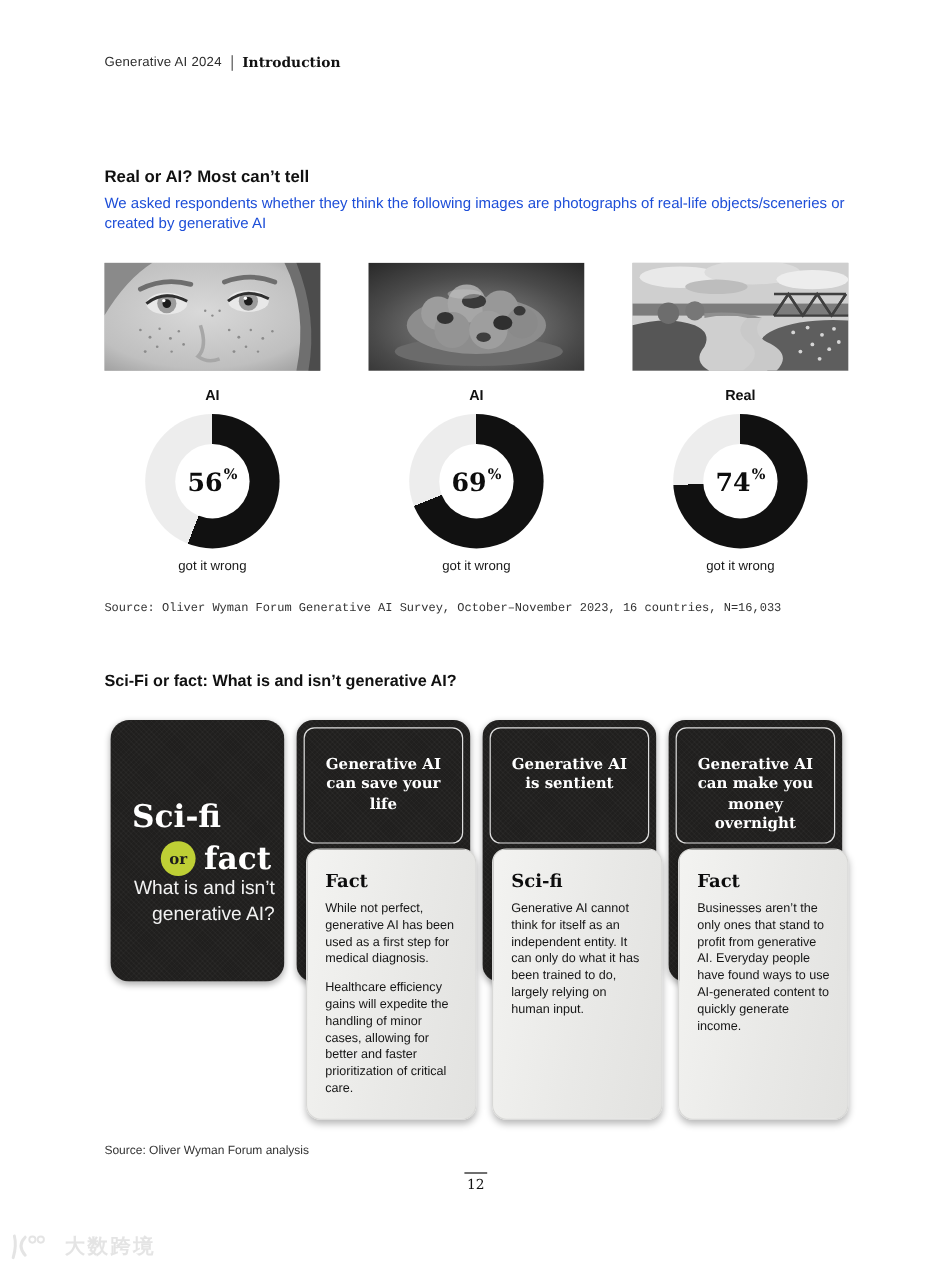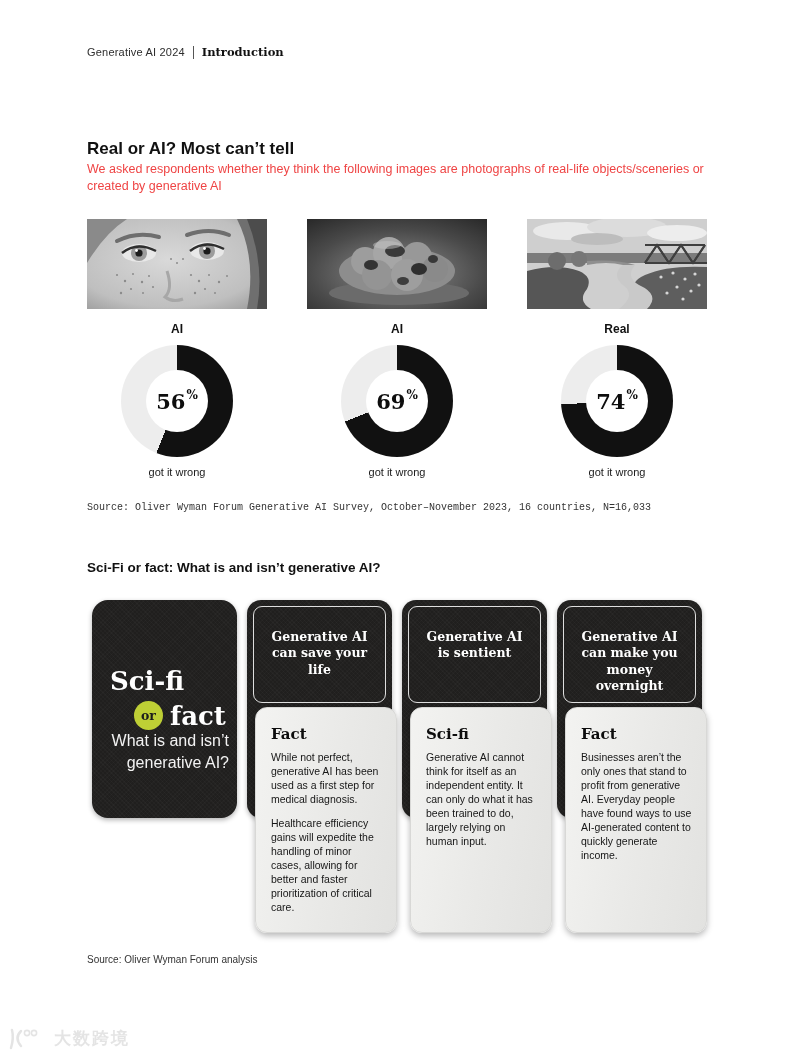--- a/index.html
+++ b/index.html
@@ -9,22 +9,22 @@
     font-family:"Liberation Sans", sans-serif; color:#1a1a1a; overflow:hidden;
     margin:0 auto;
   }
   
   .hdr { position:absolute; left:87px; top:45px; display:flex; align-items:center; gap:8px; }
   .hdr-title { font-size:11px; color:#2d2d2d; letter-spacing:.2px; }
   .hdr-div { width:1px; height:13px; background:#555; }
   .hdr-section { font-family:"DejaVu Serif", serif; font-weight:bold; font-size:11.5px; color:#111; }
 
   
-  .s1-title { position:absolute; left:87px; top:139px; font-size:17px; font-weight:bold; color:#111; }
-  .s1-sub { position:absolute; left:87px; top:161px; width:624px; font-size:12.5px; line-height:1.36; color:#ef4444; }
+  .s1-title { position:absolute; left:87px; top:139px; font-size:14px; font-weight:bold; color:#111; }
+  .s1-sub { position:absolute; left:87px; top:161px; width:624px; font-size:12.5px; line-height:1.36; color:#1d4ed8; }
 
   .img-row { position:absolute; left:87px; top:219px; width:620px; display:flex; gap:40px; }
   .img-col { width:180px; display:flex; flex-direction:column; align-items:center; }
   .photo { width:180px; height:90px; display:block; background:#bbb; }
   .img-label { margin-top:13px; font-size:12px; font-weight:bold; color:#111; }
 
   .donut { position:relative; margin-top:9px; width:112px; height:112px; border-radius:50%; }
   .donut-hole { position:absolute; left:25px; top:25px; width:62px; height:62px; border-radius:50%; background:#fff; }
   .donut-val {
     position:absolute; inset:0; display:flex; align-items:center; justify-content:center;
@@ -306,20 +306,23 @@
       <div class="a-card">
         <div class="a-verdict">Fact</div>
         <p>Businesses aren’t the only ones that stand to profit from generative AI. Everyday people have found ways to use AI-generated content to quickly generate income.</p>
 
       </div>
     </div>
   </div>
 
   <div class="src2">Source: Oliver Wyman Forum analysis</div>
 
+  <div class="pageno">
+    <span>12</span>
+  </div>
 
   <div class="watermark">
     <svg class="wm-logo" viewBox="0 0 30 22">
       <path d="M4,2 Q6,10 3,20" stroke="#e0e0e0" stroke-width="2.5" fill="none" stroke-linecap="round"></path>
       <path d="M13,3 Q6,10 13,18" stroke="#e0e0e0" stroke-width="2.5" fill="none" stroke-linecap="round"></path>
       <circle cx="19" cy="5" r="2.6" stroke="#e0e0e0" stroke-width="1.6" fill="none"></circle>
       <circle cx="26" cy="5" r="2.6" stroke="#e0e0e0" stroke-width="1.6" fill="none"></circle>
     </svg>
     <span class="wm-text">大数跨境</span>
   </div>

